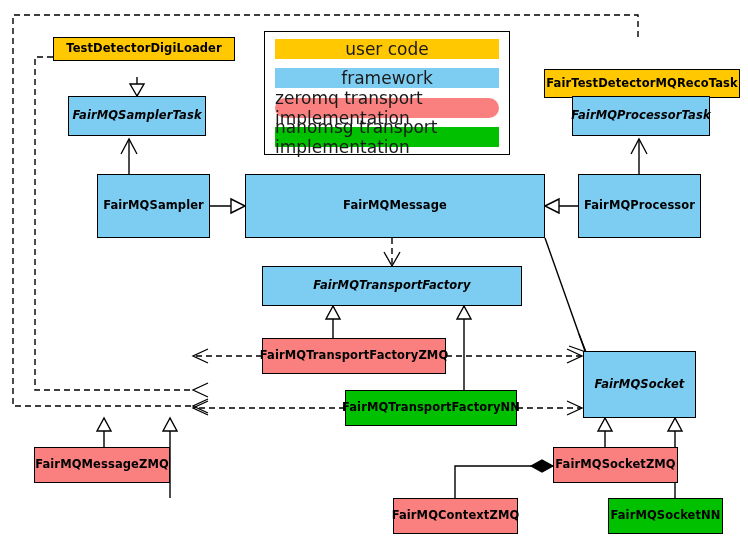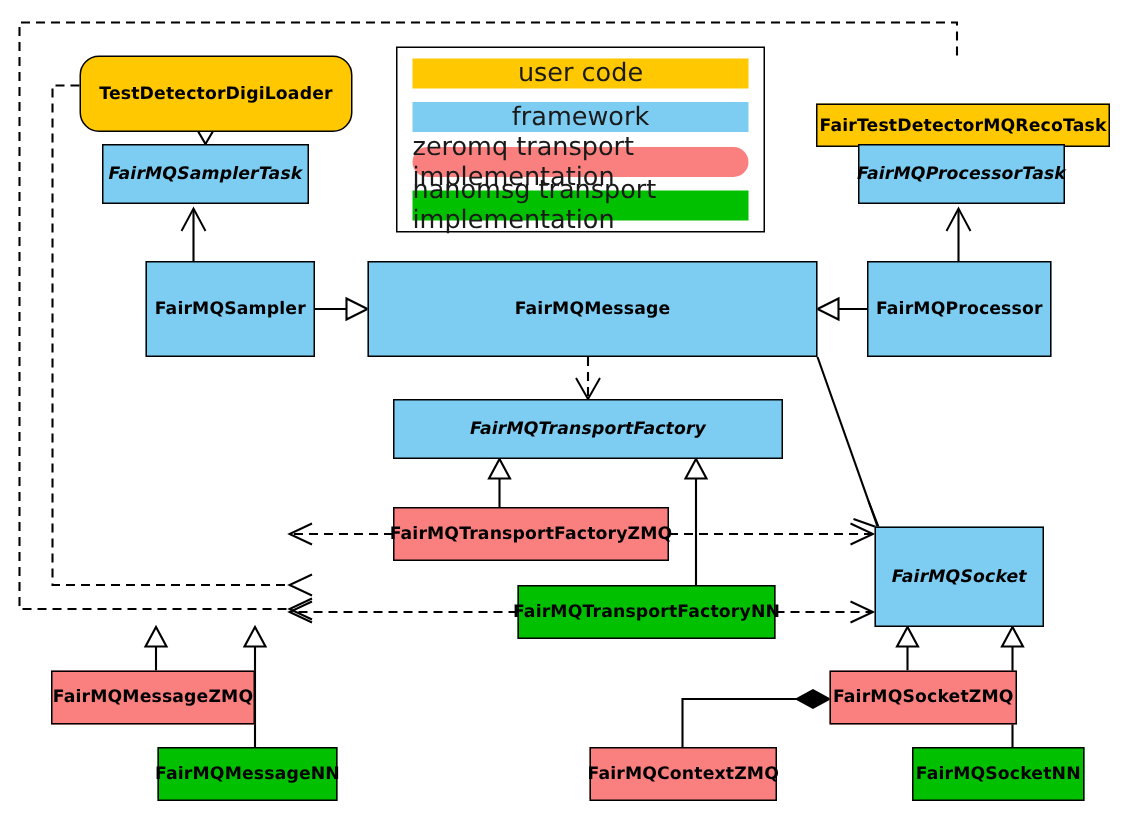--- a/index.html
+++ b/index.html
@@ -187,30 +187,29 @@
       <span>framework</span>
     </div>
     <div class="legend-row" style="background:#FA8080;border-radius:10px;">
       <span>zeromq transport implementation</span>
     </div>
     <div class="legend-row" style="background:#00C000;">
       <span>nanomsg transport implementation</span>
     </div>
   </div>
 
-  <div class="node c-user" style="left:53px;top:37px;width:182px;height:51px;border-radius:13px;">TestDetectorDigiLoader</div>
+  <div class="node c-user" style="left:53px;top:37px;width:182px;height:24px;">TestDetectorDigiLoader</div>
   <div class="node c-user" style="left:544px;top:37px;width:196px;height:29px;margin-top:32px;">FairTestDetectorMQRecoTask</div>
   <div class="node c-framework abstract" style="left:68px;top:96px;width:138px;height:40px;">FairMQSamplerTask</div>
   <div class="node c-framework abstract" style="left:572px;top:96px;width:138px;height:40px;">FairMQProcessorTask</div>
   <div class="node c-framework" style="left:73px;top:174px;width:113px;height:64px;margin-left:24px;">FairMQSampler</div>
   <div class="node c-framework" style="left:245px;top:174px;width:300px;height:64px;">FairMQMessage</div>
   <div class="node c-framework" style="left:578px;top:174px;width:123px;height:64px;">FairMQProcessor</div>
   <div class="node c-framework abstract" style="left:262px;top:266px;width:260px;height:40px;">FairMQTransportFactory</div>
   <div class="node c-zeromq" style="left:262px;top:338px;width:184px;height:36px;">FairMQTransportFactoryZMQ</div>
   <div class="node c-nanomsg" style="left:345px;top:390px;width:172px;height:36px;">FairMQTransportFactoryNN</div>
   <div class="node c-framework abstract" style="left:583px;top:351px;width:113px;height:67px;">FairMQSocket</div>
   <div class="node c-zeromq" style="left:34px;top:447px;width:136px;height:36px;">FairMQMessageZMQ</div>
-  <div class="node c-nanomsg" style="left:105px;top:498px;width:120px;height:36px;">FairMQMessageNN</div>
   <div class="node c-zeromq" style="left:553px;top:447px;width:125px;height:36px;">FairMQSocketZMQ</div>
   <div class="node c-zeromq" style="left:393px;top:498px;width:125px;height:36px;">FairMQContextZMQ</div>
   <div class="node c-nanomsg" style="left:608px;top:498px;width:115px;height:36px;">FairMQSocketNN</div>
 
 </div>
 
 </body></html>

